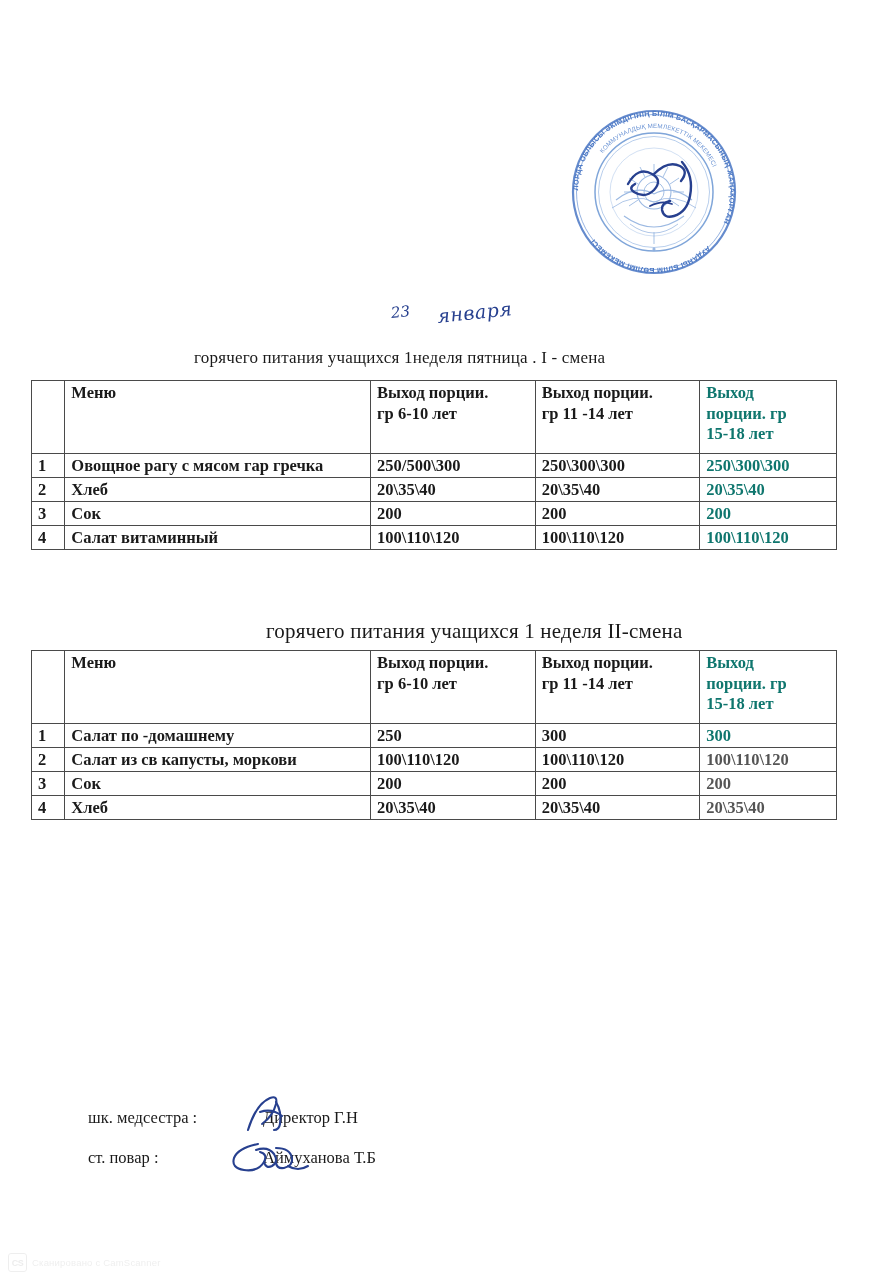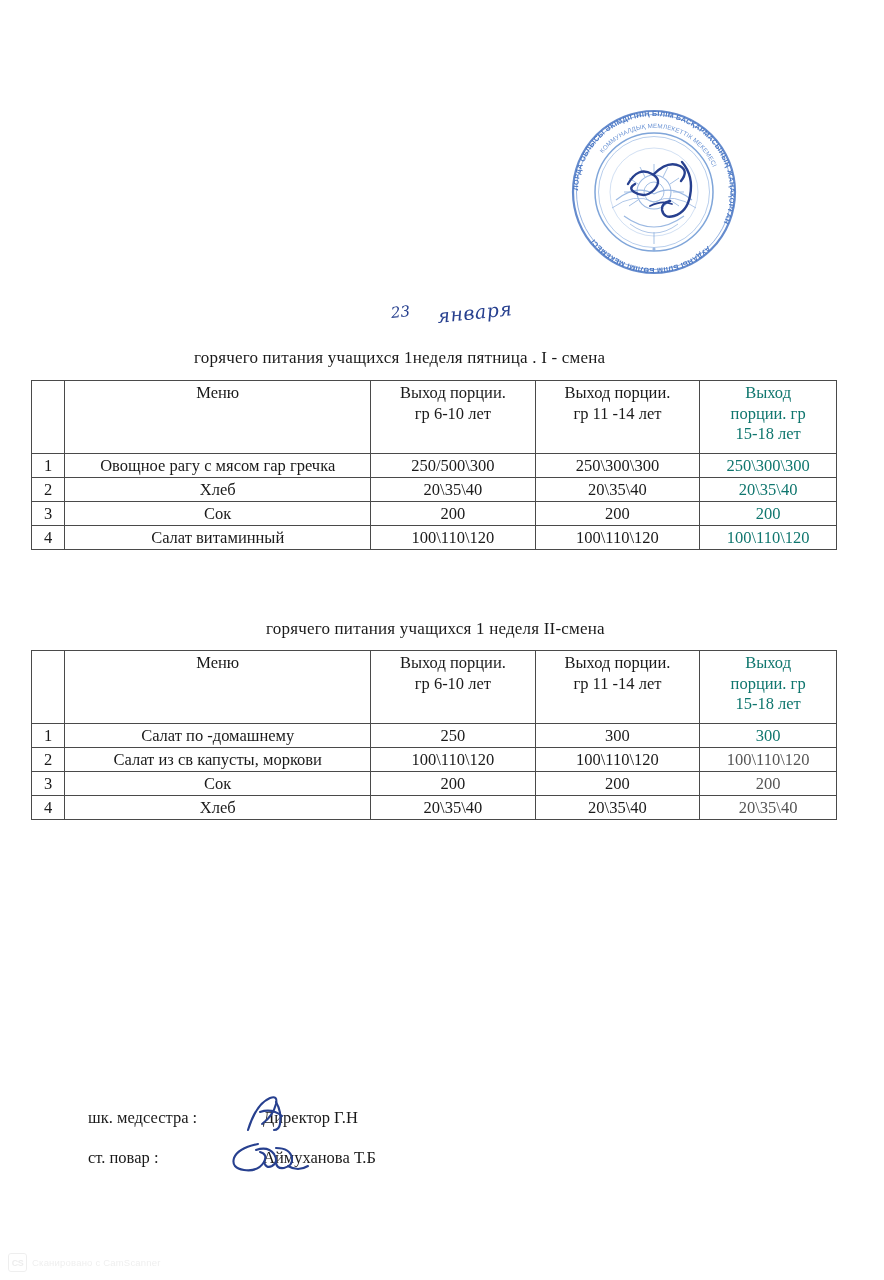--- a/index.html
+++ b/index.html
@@ -105,42 +105,42 @@
     transform: rotate(-6deg);
     pointer-events: none;
   }
   .hand-day  { left: 391px; top: 303px; font-size: 15px; }
   .hand-month{ left: 437px; top: 301px; font-size: 19px; letter-spacing: .5px; }
 
   .section-title-2 {
     position: absolute;
     left: 266px;
     top: 619px;
-    font-size: 17px;
+    font-size: 21px;
     white-space: nowrap;
     letter-spacing: .2px;
   }
 
   
   .menu-table {
     position: absolute;
     border-collapse: collapse;
     table-layout: fixed;
     font-size: 16px;
     color: #1a1a1a;
   }
   .menu-table.table-1 { left: 31px; top: 380px; width: 806px; }
   .menu-table.table-2 { left: 31px; top: 650px; width: 806px; }
 
   .menu-table td, .menu-table th {
     border: 1px solid #4a4a4a;
     padding: 2px 6px;
     vertical-align: top;
-    font-weight: normal;
-    text-align: center;
+    font-weight: bold;
+    text-align: left;
   }
   .col-num   { width: 30px;  text-align: left; padding-left: 8px; }
   .col-menu  { width: 275px; }
   .col-p1    { width: 148px; }
   .col-p2    { width: 148px; }
   .col-p3    { width: 123px; }
 
   .menu-table thead th {
     height: 68px;
     line-height: 1.25;

